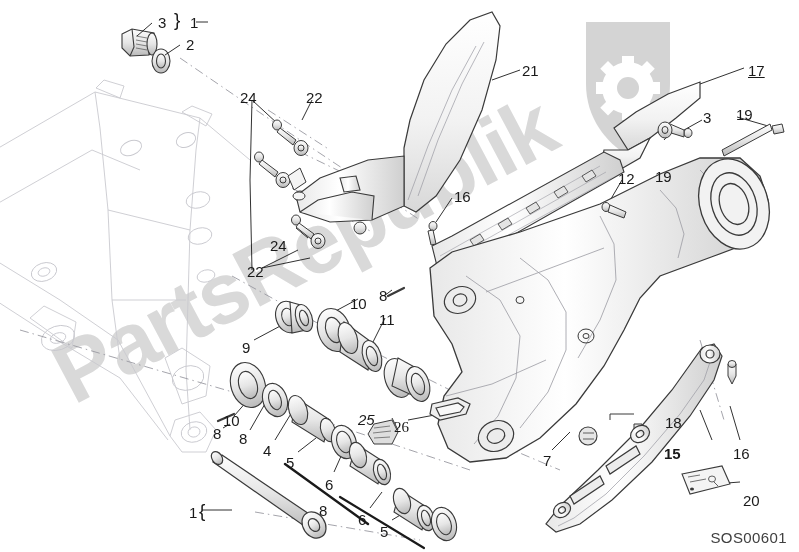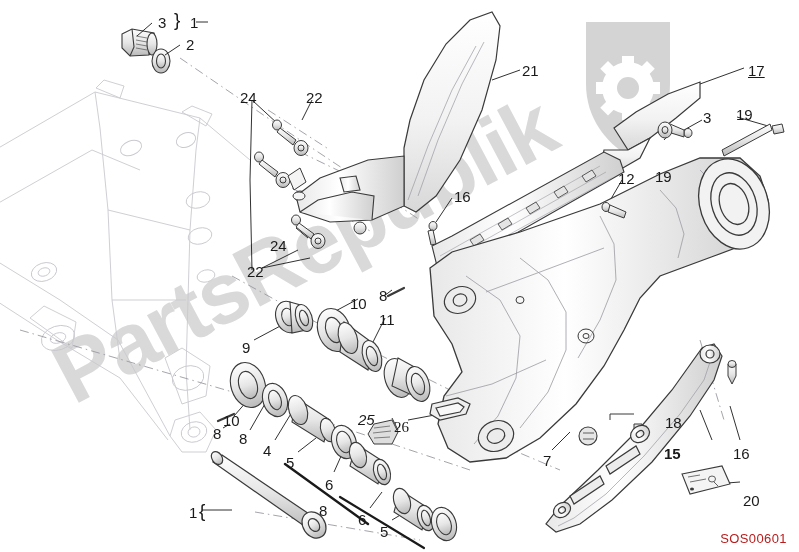--- a/index.html
+++ b/index.html
@@ -4,21 +4,21 @@
 <style>
   html,body{margin:0;padding:0;background:#fff;}
   body{width:799px;height:552px;overflow:hidden;
        font-family:"Liberation Sans",sans-serif;}
   #stage{position:relative;width:799px;height:552px;background:#ffffff;overflow:hidden;}
   #stage svg{position:absolute;left:0;top:0;}
   .wm{position:absolute;color:#d9d9d9;font-weight:bold;pointer-events:none;
       white-space:nowrap;font-family:"Liberation Sans",sans-serif;}
   #wm-text{left:60px;top:330px;font-size:86px;letter-spacing:-2px;
            transform:rotate(-28deg);transform-origin:0 50%;}
-  #partno{position:absolute;right:12px;bottom:6px;font-size:13px;color:#b91c1c;
+  #partno{position:absolute;right:12px;bottom:6px;font-size:15px;color:#404040;
           letter-spacing:.4px;}
   .lbl{position:absolute;font-size:14px;color:#1a1a1a;
        font-family:"Liberation Sans",sans-serif;white-space:nowrap;}
   .lbl.big{font-size:15px;}
 </style>
 </head>
 <body>
 
 <div id="stage">
 

